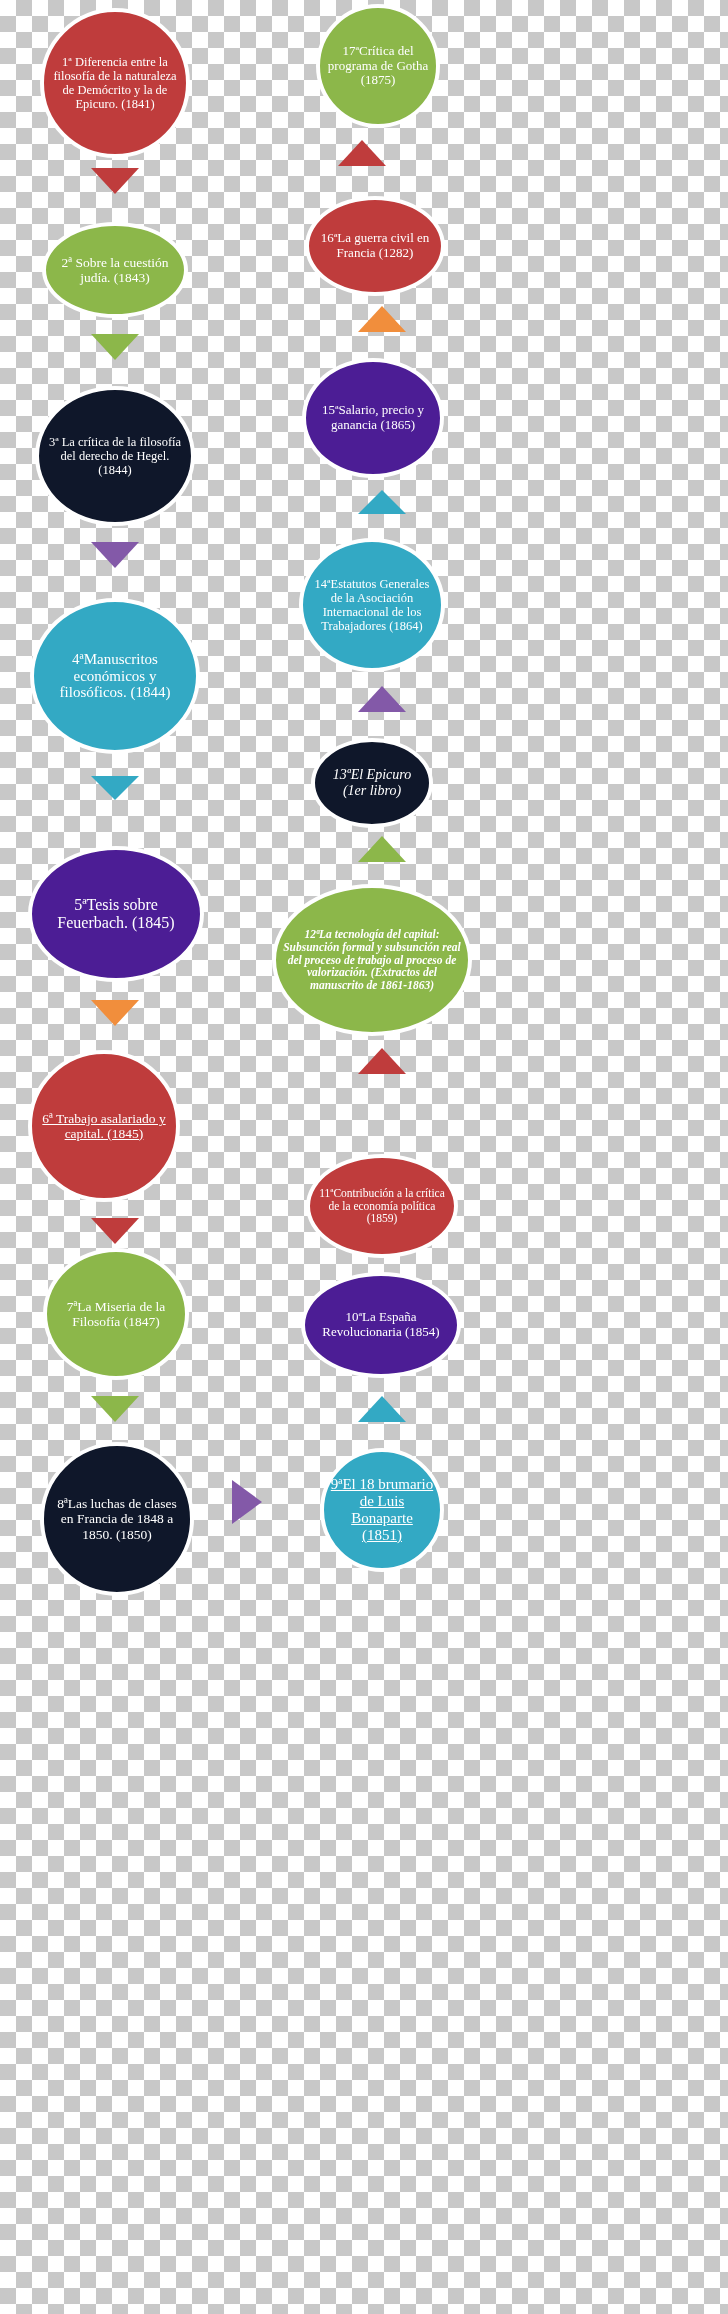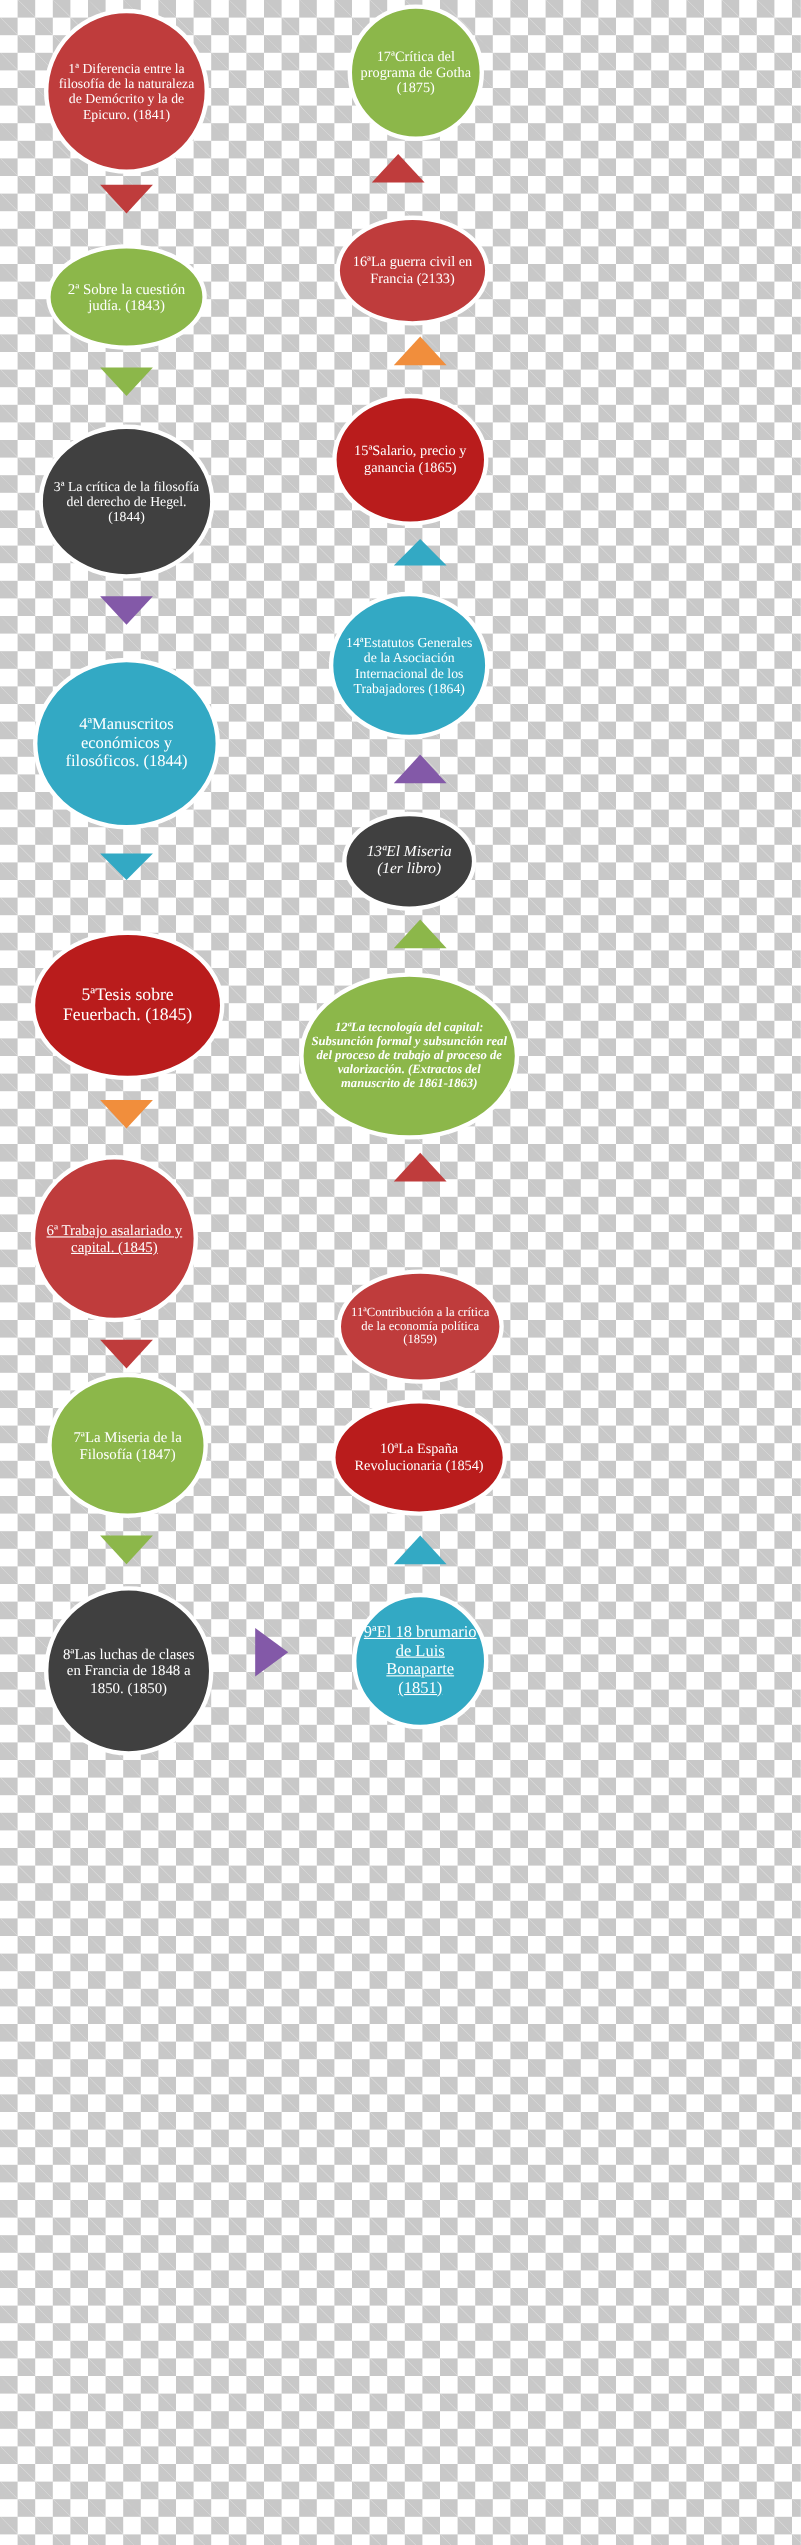--- a/index.html
+++ b/index.html
@@ -28,23 +28,23 @@
   }
   .node span{display:block;width:100%;}
 
   .arrow{position:absolute;width:0;height:0;}
   .arrow.down{border-left:24px solid transparent;border-right:24px solid transparent;}
   .arrow.up{border-left:24px solid transparent;border-right:24px solid transparent;}
   .arrow.right{border-top:22px solid transparent;border-bottom:22px solid transparent;}
 
   .c-red{background:#bf3c3c;}
   .c-green{background:#8cb74a;}
-  .c-purple{background:#404040;align-items:center;}
+  .c-purple{background:#0f172a;align-items:center;}
   .c-teal{background:#33a9c4;justify-content:flex-end;}
-  .c-orange{background:#b91c1c;}
+  .c-orange{background:#4c1d95;}
 
   .a-red{border-top-color:#bf3c3c;}
   .a-green{border-top-color:#8cb74a;}
   .a-purple{border-top-color:#8359a8;}
   .a-teal{border-top-color:#33a9c4;}
   .a-orange{border-top-color:#f18e3c;}
 
   .au-red{border-bottom-color:#bf3c3c;}
   .au-green{border-bottom-color:#8cb74a;}
   .au-purple{border-bottom-color:#8359a8;}
@@ -126,39 +126,39 @@
 
   <div class="arrow up au-red" style="left:358px;top:1048px;border-bottom:26px solid #bf3c3c;"></div>
 
   <div class="node c-green italic" style="left:272px;top:884px;width:200px;height:152px;font-size:11.5px;font-weight:bold;">
     <span>12ªLa tecnología del capital: Subsunción formal y subsunción real del proceso de trabajo al proceso de valorización. (Extractos del manuscrito de 1861-1863)</span>
   </div>
 
   <div class="arrow up au-green" style="left:358px;top:836px;border-bottom:26px solid #8cb74a;"></div>
 
   <div class="node c-purple italic" style="left:311px;top:738px;width:122px;height:90px;font-size:14px;">
-    <span>13ªEl Miseria (1er libro)</span>
+    <span>13ªEl Epicuro (1er libro)</span>
   </div>
 
   <div class="arrow up au-purple" style="left:358px;top:686px;border-bottom:26px solid #8359a8;"></div>
 
   <div class="node c-teal" style="left:299px;top:538px;width:146px;height:134px;font-size:12.5px;">
     <span>14ªEstatutos Generales de la Asociación Internacional de los Trabajadores (1864)</span>
   </div>
 
   <div class="arrow up au-teal" style="left:358px;top:490px;border-bottom:24px solid #33a9c4;"></div>
 
   <div class="node c-orange" style="left:302px;top:358px;width:142px;height:120px;font-size:13px;">
     <span>15ªSalario, precio y ganancia (1865)</span>
   </div>
 
   <div class="arrow up au-orange" style="left:358px;top:306px;border-bottom:26px solid #f18e3c;"></div>
 
   <div class="node c-red" style="left:305px;top:196px;width:140px;height:100px;font-size:13px;">
-    <span>16ªLa guerra civil en Francia (2133)</span>
+    <span>16ªLa guerra civil en Francia (1282)</span>
   </div>
 
   <div class="arrow up au-red" style="left:338px;top:140px;border-bottom:26px solid #bf3c3c;"></div>
 
   <div class="node c-green" style="left:316px;top:4px;width:124px;height:124px;font-size:13px;">
     <span>17ªCrítica del programa de Gotha (1875)</span>
   </div>
 
 </div>
 

